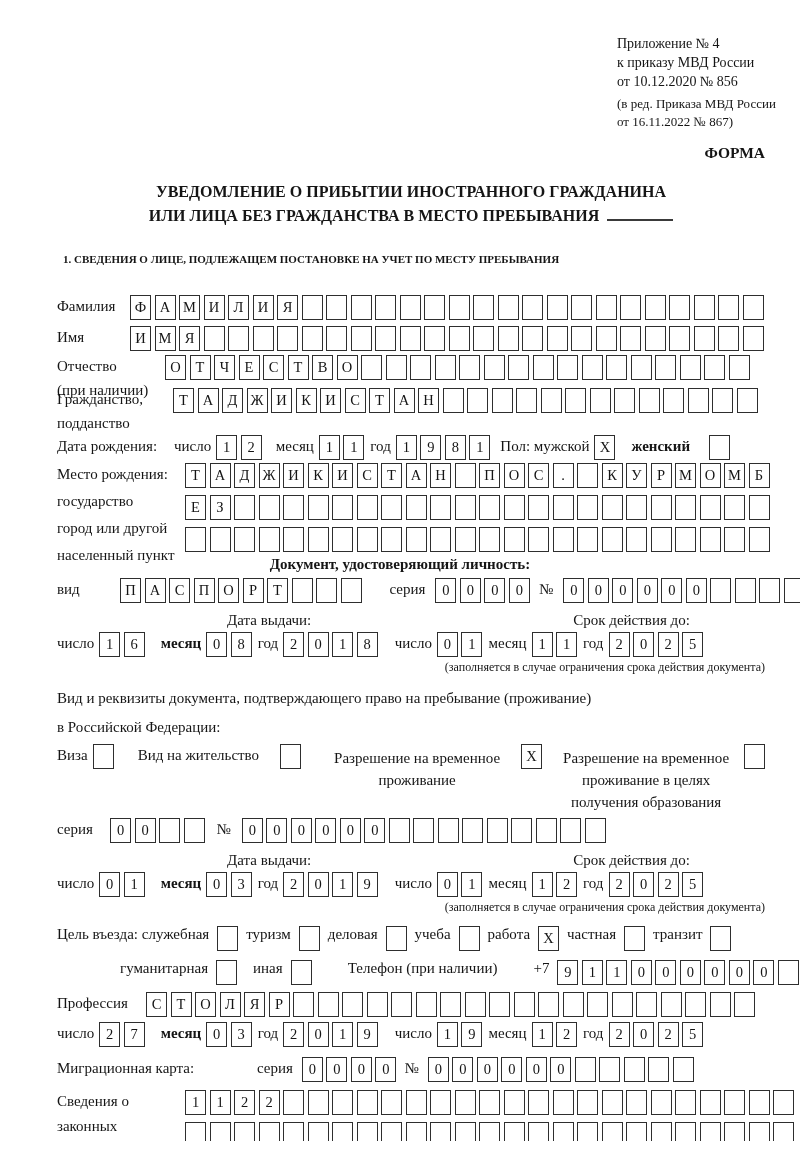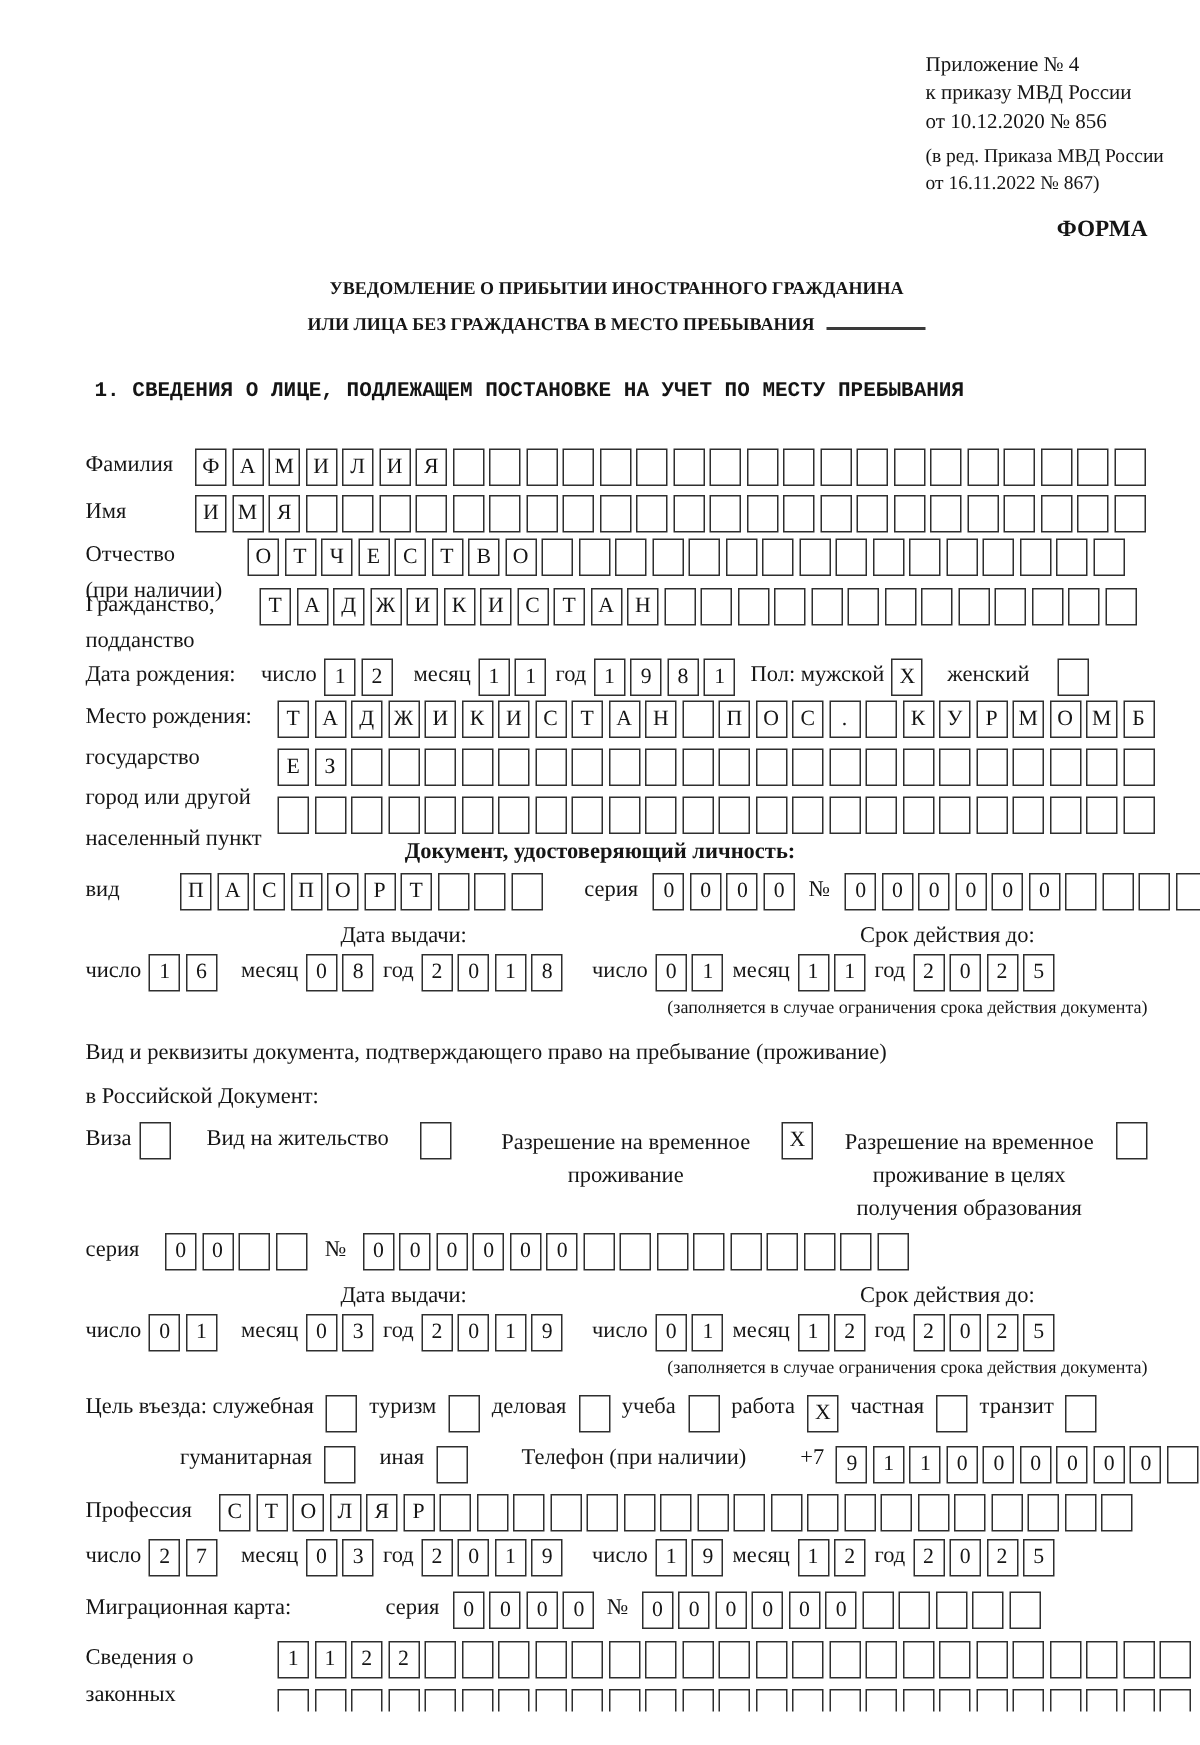--- a/index.html
+++ b/index.html
@@ -8,38 +8,38 @@
     width:800px; height:1163px; background:#ffffff; color:#151515;
     font-family:"Liberation Serif", serif; font-size:15px;
   }
   .page { width:800px; height:1141px; padding:34px 35px 8px 57px; overflow:hidden; }
 
   
   .appendix { margin-left:560px; width:210px; font-size:14px; line-height:19px; }
   .revision { font-size:13px; line-height:18px; margin-top:4px; }
   .forma { text-align:right; font-weight:bold; font-size:15.5px; margin-top:13px; }
 
-  .title { text-align:center; font-weight:bold; font-size:12px; line-height:24px; margin-top:18px; }
+  .title { text-align:center; font-weight:bold; font-size:16px; line-height:24px; margin-top:18px; }
   .underline { display:inline-block; width:66px; border-bottom:2.2px solid #3a3a3a; height:12px; margin-left:8px; }
-  .section { font-weight:bold; font-size:14px; margin:25px 0 0 6px;font-family:Liberation Mono, monospace; }
+  .section { font-weight:bold; font-size:11px; margin:25px 0 0 6px; }
 
   
   .cellrow { display:flex; gap:3.5px; flex:none; }
   .cell {
     width:21px; height:25px; flex:none; border:1.8px solid #2e2e2e;
     display:flex; align-items:center; justify-content:center;
     font-size:14.5px; background:#fff;
   }
   .colrows { display:flex; flex-direction:column; gap:7px; }
 
   .frow { display:flex; align-items:flex-start; margin-bottom:7px; }
   .flabel { flex:none; position:relative; padding-top:3px; }
   .flabel .sub { position:absolute; left:0; white-space:nowrap; }
   .dlabel { flex:none; padding-top:3px; margin-right:5px; white-space:nowrap; }
-  .ml10 { margin-left:10px; } .ml14 { margin-left:14px; } .ml6 { margin-left:6px; } .ml16 { margin-left:16px; }
+  .ml10 { margin-left:10px; } .ml14 { margin-left:14px; } .ml6 { margin-left:6px; } .ml16 { margin-left:16px;font-weight:bold; }
 
   .docheading { text-align:center; font-weight:bold; margin:2px 22px 5px 0; }
   .dateheads { display:flex; margin:9px 0 3px; }
   .dates { margin-bottom:2px; }
   .dgroup { display:flex; align-items:flex-start; }
   .note { text-align:right; font-size:12px; margin:3px 0 11px; }
   .plain { margin:3px 0 4px; line-height:25px; }
 
   .permitrow { display:flex; align-items:flex-start; margin:2px 0 5px; }
   .ptext { flex:none; text-align:center; line-height:22px; padding-top:3px; }
@@ -392,21 +392,21 @@
           <span class="cell">2</span>
           <span class="cell">0</span>
           <span class="cell">2</span>
           <span class="cell">5</span>
         </span>
     </div>
   </div>
   <div class="note">(заполняется в случае ограничения срока действия документа)</div>
 
   <div class="plain">Вид и реквизиты документа, подтверждающего право на пребывание (проживание)</div>
-  <div class="plain">в Российской Документ:</div>
+  <div class="plain">в Российской Федерации:</div>
 
   <div class="permitrow">
     <span class="dlabel">Виза</span>
     <span class="cell"></span>
     <span class="dlabel" style="margin-left:24px">Вид на жительство</span>
     <span class="cell" style="margin-left:16px"></span>
     <span class="ptext" style="width:192px; margin-left:20px">Разрешение на временное проживание</span>
     <span class="cell" style="margin-left:8px">X</span>
     <span class="ptext" style="width:180px; margin-left:14px">Разрешение на временное проживание в целях получения образования</span>
     <span class="cell" style="margin-left:8px"></span>

